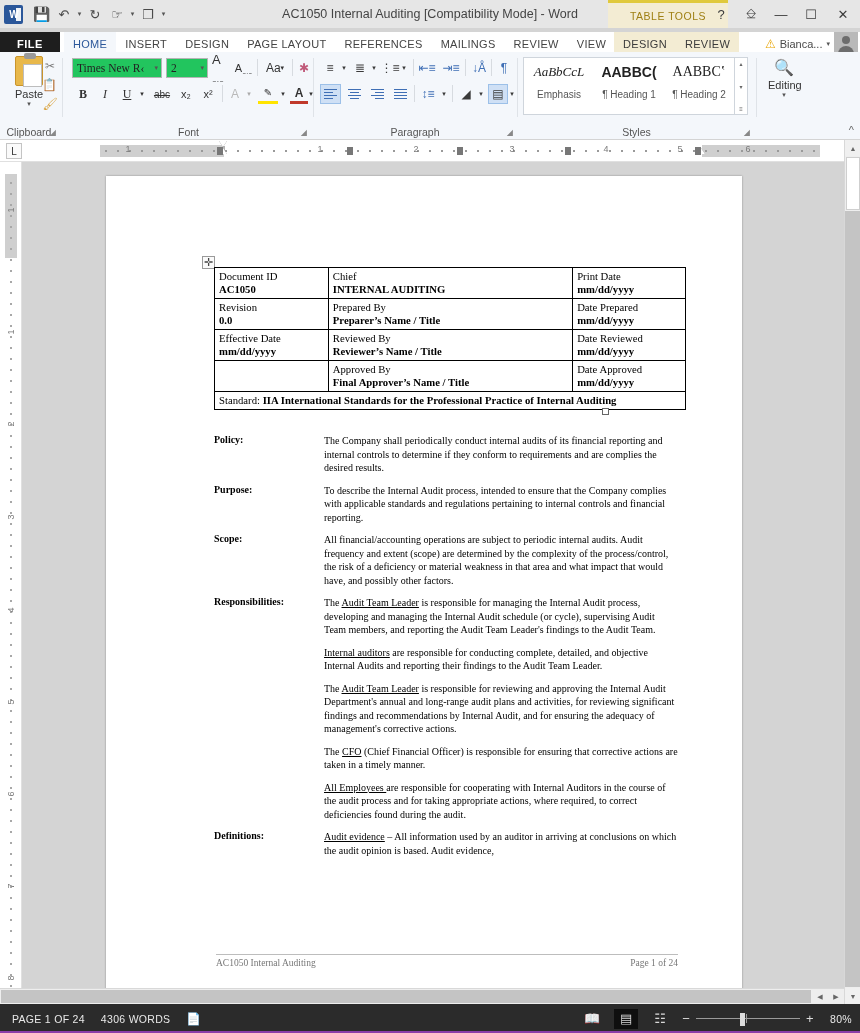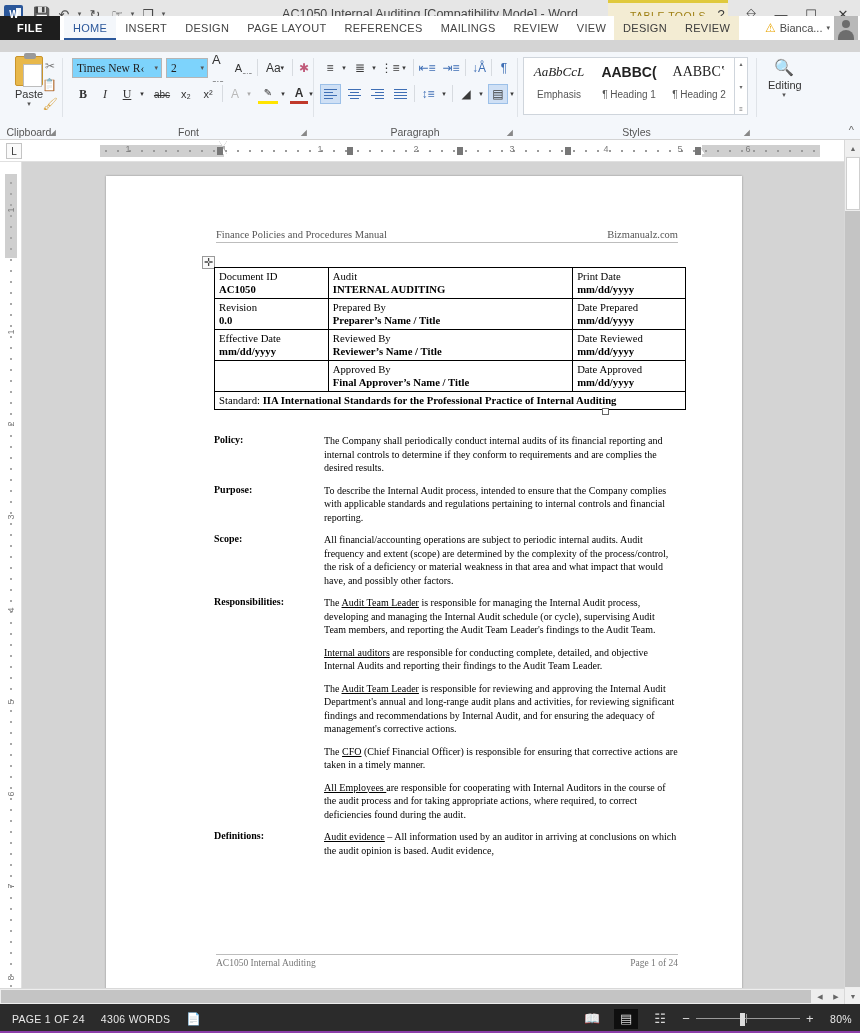--- a/index.html
+++ b/index.html
@@ -51,21 +51,21 @@
     position: absolute; right: 0; top: 0; height: 28px; display: flex; align-items: center;
   }
   .win-ctrls .wc {
     width: 30px; height: 28px; display:flex; align-items:center; justify-content:center;
     font-size: 13px; color: #3b3b3b;
   }
   .win-ctrls .wc.close { width: 34px; }
 
   
   .tabstrip {
-    position: absolute; top: 16px; left: 0; width: 860px; height: 24px;
+    position: absolute; top: 32px; left: 0; width: 860px; height: 24px;
     background: #2b579a; background: #ffffff;
   }
   .tabstrip-bg { position:absolute; inset:0; background:#fff; }
   .tab-file {
     position: absolute; left: 0; top: 0; width: 60px; height: 24px;
     background: #1e1e1e; color: #fff; font-size: 11px; font-weight: bold;
     letter-spacing: .5px; text-align: center; line-height: 24px;
   }
   .tabs { position: absolute; left: 64px; top: 0; height: 24px; display: flex; align-items: flex-start; }
   .tab {
@@ -123,21 +123,21 @@
     background:#fff; border:1px solid #bdbdbd;
   }
   .paste-lbl { font-size: 11px; color: #333; margin-top: 2px; }
   .mini-caret { font-size: 7px; color: #555; }
   .clip-side { position:absolute; left:40px; top:4px; width:20px; }
   .clip-side div { height:19px; display:flex; align-items:center; justify-content:center; font-size:12px; color:#777; }
 
   
   #g-font { left: 66px; width: 245px; }
   .fontbox {
-    position: absolute; top: 6px; height: 20px; border: 1px solid #b5b5b5; background: #7dd3fc;
+    position: absolute; top: 6px; height: 20px; border: 1px solid #b5b5b5; background: #22c55e;
     font-size: 11.5px; color: #222; display: flex; align-items: center;
     padding-left: 4px; font-family: "Liberation Serif", serif;
   }
   #font-name { left: 6px; width: 90px; }
   #font-size { left: 100px; width: 42px; }
   .fontbox .cv { position: absolute; right: 3px; font-size: 7px; color: #555; font-family:"Liberation Sans",sans-serif; }
   .ico-btn {
     position: absolute; display: flex; align-items: center; justify-content: center;
     font-size: 12px; color: #333; height: 20px;
   }
@@ -673,36 +673,32 @@
         <div class="vr-num" style="top: 540px;">5</div>
         <div class="vr-num" style="top: 632px;">6</div>
         <div class="vr-num" style="top: 724px;">7</div>
         <div class="vr-num" style="top: 816px;">8</div>
       </div>
   </div>
 
   <div class="canvas">
     <div class="page">
 
-      <div class="hdr">
-        <span>Finance Policies and Procedures Manual</span>
-        <span>Bizmanualz.com</span>
-      </div>
 
       <div class="tbl-handle">✛</div>
 
       <table class="doctable">
         <tbody id="tbl-body">
             <tr>
               <td style="width: 114px;">
                 <span class="cell-lbl">Document ID</span>
                 <span class="cell-val">AC1050</span>
               </td>
               <td style="width: 245px;">
-                <span class="cell-lbl">Audit</span>
+                <span class="cell-lbl">Chief</span>
                 <span class="cell-val">INTERNAL AUDITING</span>
               </td>
               <td style="width: 113px;">
                 <span class="cell-lbl">Print Date</span>
                 <span class="cell-val">mm/dd/yyyy</span>
               </td>
             </tr>
             <tr>
               <td style="width: 114px;">
                 <span class="cell-lbl">Revision</span>

